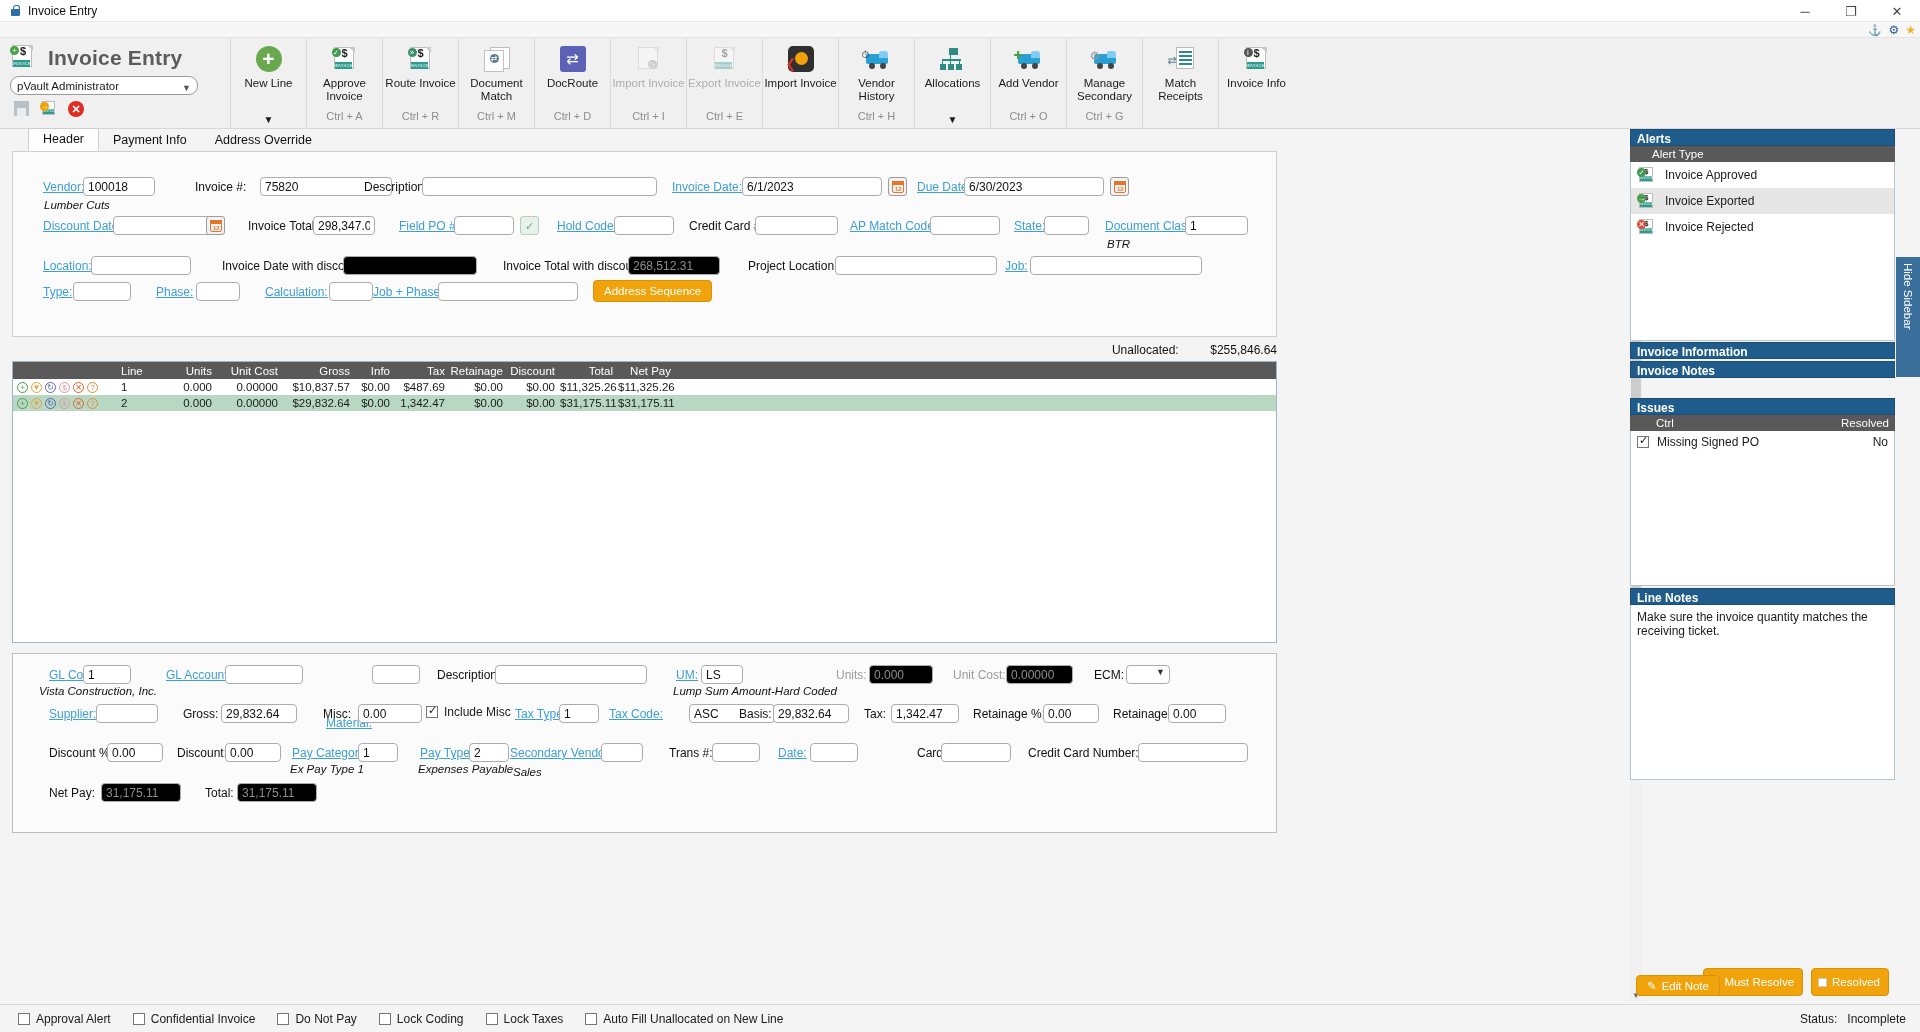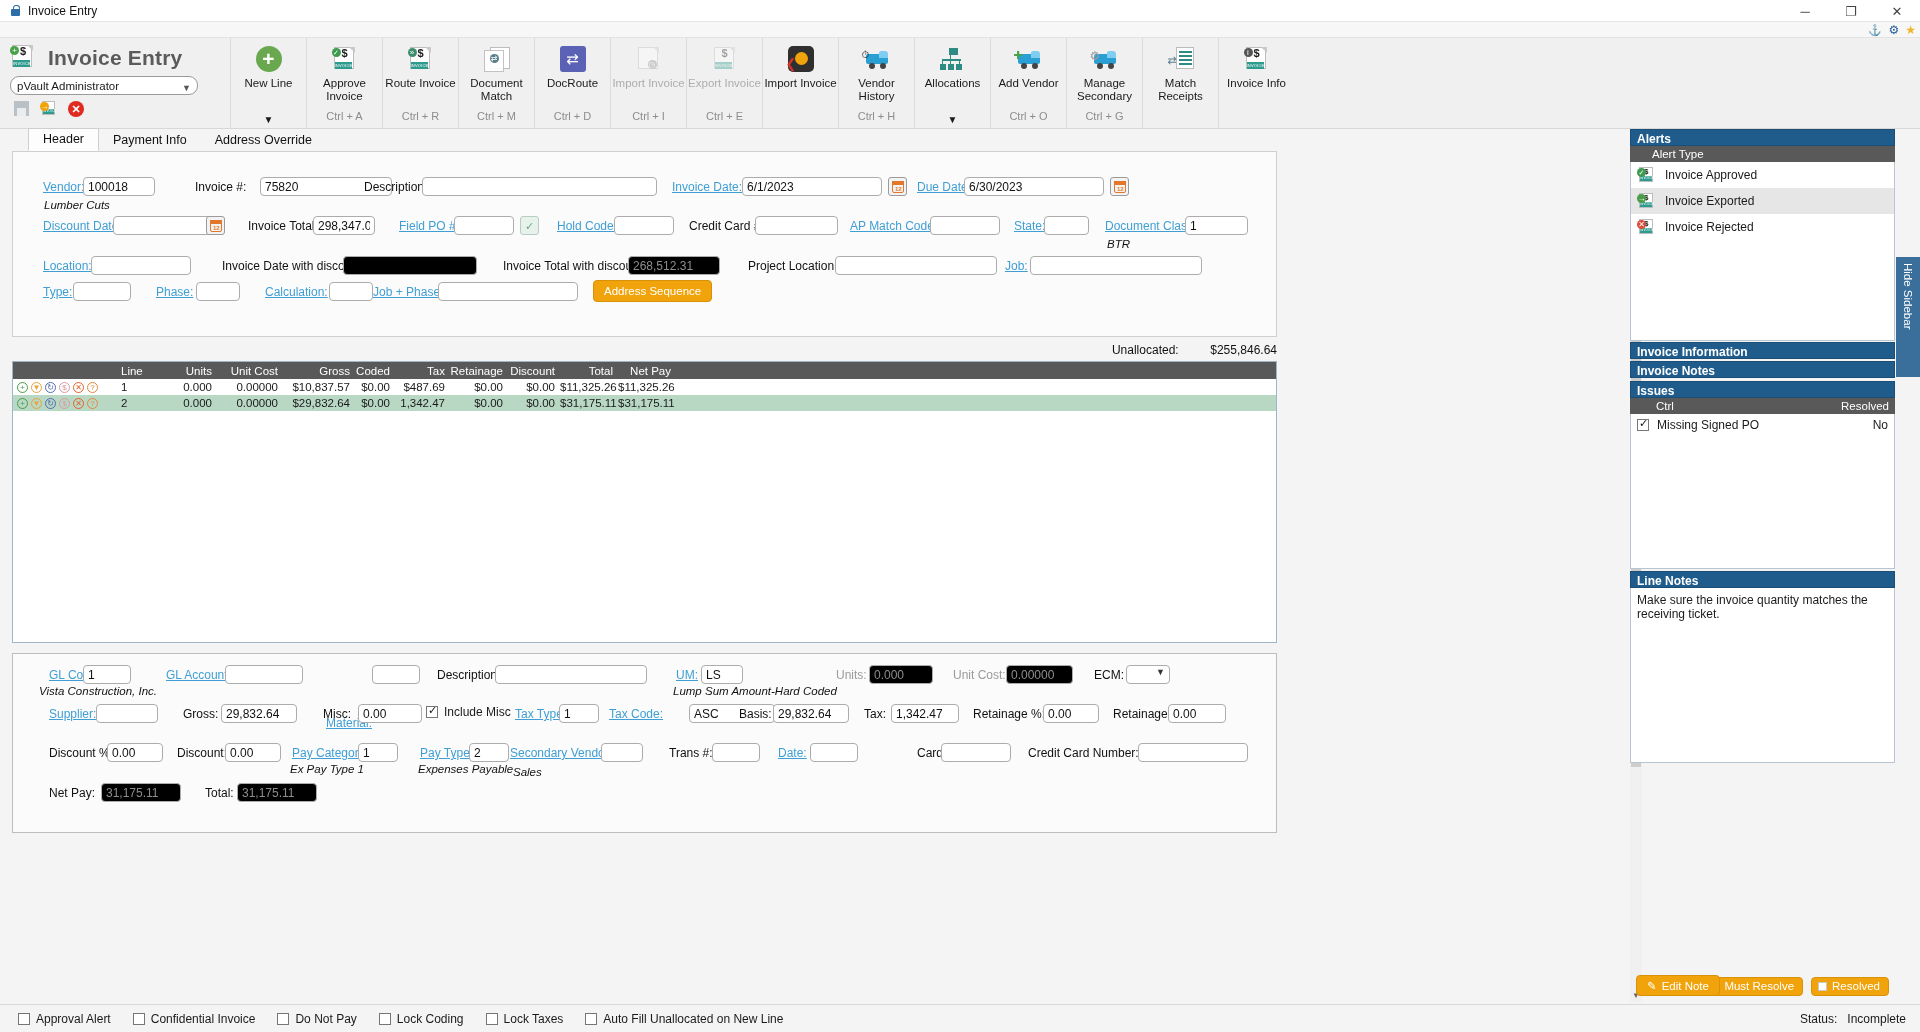--- a/index.html
+++ b/index.html
@@ -157,21 +157,21 @@
      background:#fff; }
   .alertrow.alt { background:#e6e6e6; }
   .alertbody { border:1px solid #b9c6d1; border-top:none; background:#fff; height:179px; }
   .aicon { width:20px; height:18px; position:relative; }
   .issuehdr { background:#595959; color:#fff; font-size:11.5px; height:16px; display:flex;
      align-items:center; justify-content:space-between; padding:0 6px; }
   .issuerow { height:22px; display:flex; align-items:center; font-size:12px; padding:0 6px; gap:8px;
      background:#fff; }
   .issuebody { border:1px solid #b9c6d1; border-top:none; background:#fff; height:155px; }
   .legendbtn { background:#f0a30a; color:#fff; border:1px solid #d8920a; border-radius:4px;
-     font-size:11.5px; height:19px; padding:0 8px 0 6px; line-height:17px; display:inline-flex;
+     font-size:11.5px; height:28px; padding:0 8px 0 6px; line-height:17px; display:inline-flex;
      align-items:center; gap:5px; }
   .legendbtn .sq { width:9px;height:9px;background:#fff;border:1px solid #c9c9c9;display:inline-block;}
   .noteBody { border:1px solid #b9c6d1; border-top:none; background:#fff; height:175px;
      font-size:12px; padding:5px 6px; line-height:14px; }
   .editnote { background:#f0a30a; color:#fff; border:1px solid #d8920a; border-radius:4px;
      font-size:11.5px; height:21px; padding:0 10px; display:inline-flex; align-items:center; gap:5px;}
 
   .hidesidebar { position:absolute; right:0; top:128px; width:24px; height:120px; background:#3a6f9c;
      color:#fff; }
   .hidesidebar span { display:block; writing-mode:vertical-rl; font-size:11.5px; padding:6px 0 0 6px;}
@@ -499,21 +499,21 @@
     <span class="v">$255,846.64</span>
   </div>
 
   <div class="gridbox">
     <div class="ghead">
       <div class="c-act"></div>
       <div class="c-line">Line</div>
       <div class="c-units gc">Units</div>
       <div class="c-unitcost gc">Unit Cost</div>
       <div class="c-gross gc">Gross</div>
-      <div class="c-misc gc">Coded</div>
+      <div class="c-misc gc">Info</div>
       <div class="c-tax gc">Tax</div>
       <div class="c-ret gc">Retainage</div>
       <div class="c-disc gc">Discount</div>
       <div class="c-total gc">Total</div>
       <div class="c-net gc">Net Pay</div>
     </div>
     <div id="grid-rows-host">
         <div class="grow">
           <div class="c-act">
             <span class="cbtn" style="border-color: rgb(74, 156, 74); color: rgb(74, 156, 74);">+</span>
@@ -692,21 +692,21 @@
             <span class="band" style="width:12px;height:5px;font-size:3px;line-height:5px">INVOICE</span>
             <span class="dol" style="left:7px;font-size:8px">$</span>
             <span class="plus" style="background:#d94b3a">✕</span></span>
         </span>
         <span>Invoice Rejected</span>
       </div>
     </div>
 
     <div class="panelhdr" style="margin-top:1px">Invoice Information</div>
     <div class="panelhdr" style="margin-top:2px">Invoice Notes</div>
-    <div class="panelhdr" style="margin-top:3px">Issues</div>
+    <div class="panelhdr" style="margin-top:20px">Issues</div>
 
     <div class="issuehdr">
       <span style="padding-left:20px">Ctrl</span>
       <span>Resolved</span>
     </div>
     <div class="issuebody">
       <div class="issuerow">
         <span class="cbx" style="position:relative;">
           <span style="position:absolute;left:1px;top:-3px;font-size:11px;color:#111;">✓</span>
         </span>

